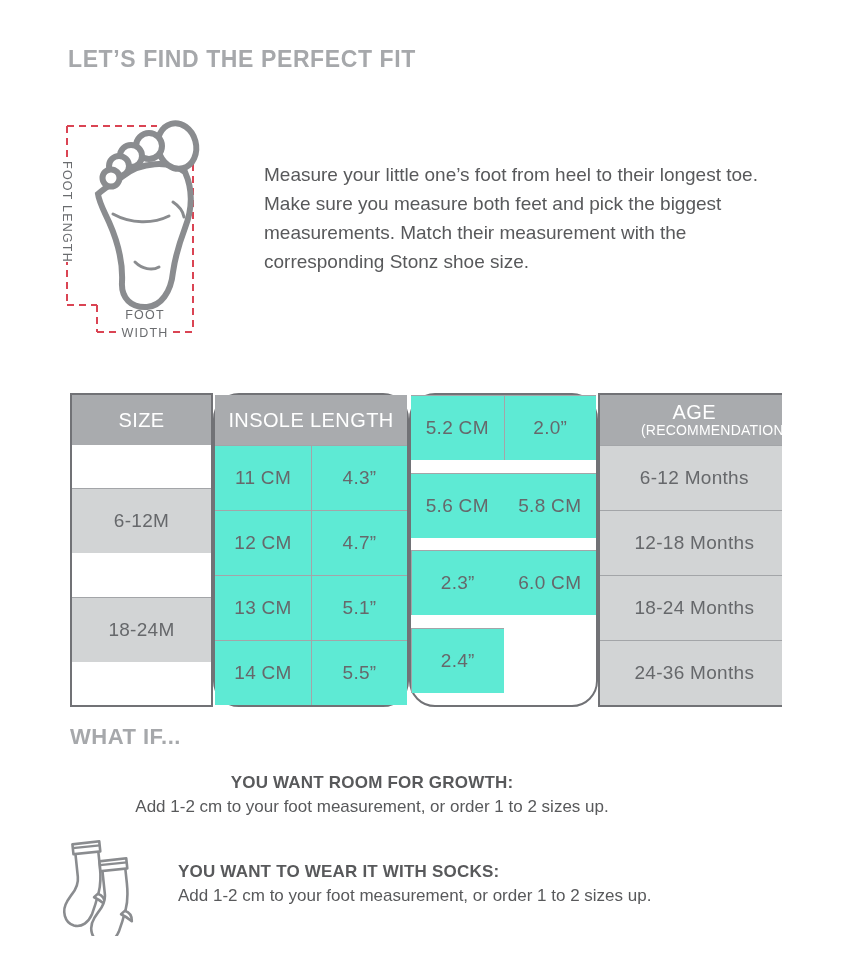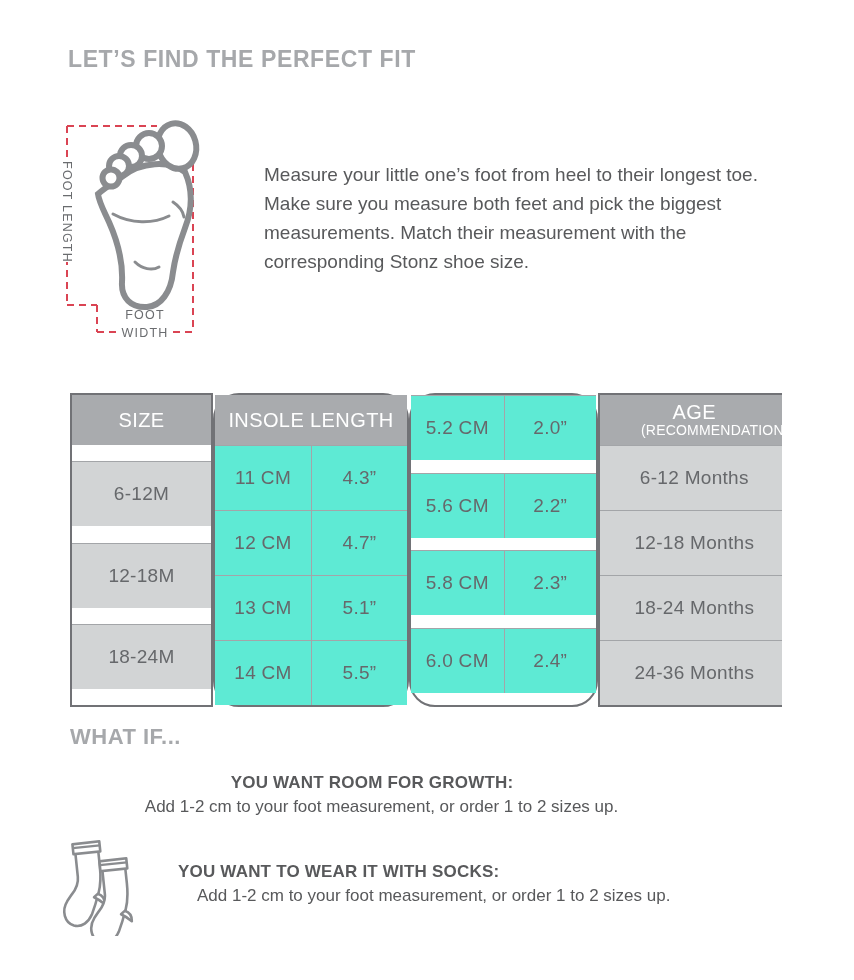--- a/index.html
+++ b/index.html
@@ -56,21 +56,21 @@
   .c.alt{background:var(--cell-gray);}
   .c.subr{border-left:1px solid var(--row-line);}
 
   .what-if{
     position:absolute;left:62px;top:716px;margin:8px;
     font-size:22px;font-weight:bold;letter-spacing:.5px;color:var(--heading-gray);
   }
   .note{position:absolute;left:62px;width:620px;}
   .note-growth{top:771px;text-align:center;}
   .note-head{font-size:17px;font-weight:bold;color:var(--body-text);letter-spacing:.2px;line-height:24px;}
-  .note-text{font-size:17px;color:var(--body-text);line-height:24px;margin-left:19px;}
+  .note-text{font-size:17px;color:var(--body-text);line-height:24px;}
 
   .socks-row{position:absolute;left:56px;top:838px;display:flex;align-items:flex-start;}
   .socks-row .note-block{margin-left:22px;margin-top:22px;}
   .sock{fill:#fff;stroke:var(--outline-gray);stroke-width:2.6;stroke-linejoin:round;}
   .sock-line{fill:none;stroke:var(--outline-gray);stroke-width:2.2;}
 </style>
 </head>
 <body>
 
 <div class="page">
@@ -117,41 +117,39 @@
     <text class="svg-label" x="90" y="227" text-anchor="middle">WIDTH</text>
   </svg>
 
   <p class="intro">Measure your little one’s foot from heel to their longest toe. Make sure you measure both feet and pick the biggest measurements. Match their measurement with the corresponding Stonz shoe size.</p>
 
   <div class="table-wrap">
 
     <div class="grp grp1 grp-size">
       <div class="hd">SIZE</div>
       <div class="c alt">6-12M</div>
-      <div class="c alt">12-18M</div>
       <div class="c alt">18-24M</div>
     </div>
 
     <div class="grp grp2 grp-len">
       <div class="hd">INSOLE LENGTH</div>
       <div class="c">11 CM</div>
       <div class="c subr">4.3”</div>
       <div class="c">12 CM</div>
       <div class="c subr">4.7”</div>
       <div class="c">13 CM</div>
       <div class="c subr">5.1”</div>
       <div class="c">14 CM</div>
       <div class="c subr">5.5”</div>
     </div>
 
     <div class="grp grp2 grp-wid">
       <div class="c">5.2 CM</div>
       <div class="c subr">2.0”</div>
       <div class="c">5.6 CM</div>
-      <div class="c subr">2.2”</div>
       <div class="c">5.8 CM</div>
       <div class="c subr">2.3”</div>
       <div class="c">6.0 CM</div>
       <div class="c subr">2.4”</div>
     </div>
 
     <div class="grp grp1 grp-age">
       <div class="hd">
         <span>AGE</span>
         <span class="sub">(RECOMMENDATION)</span>

